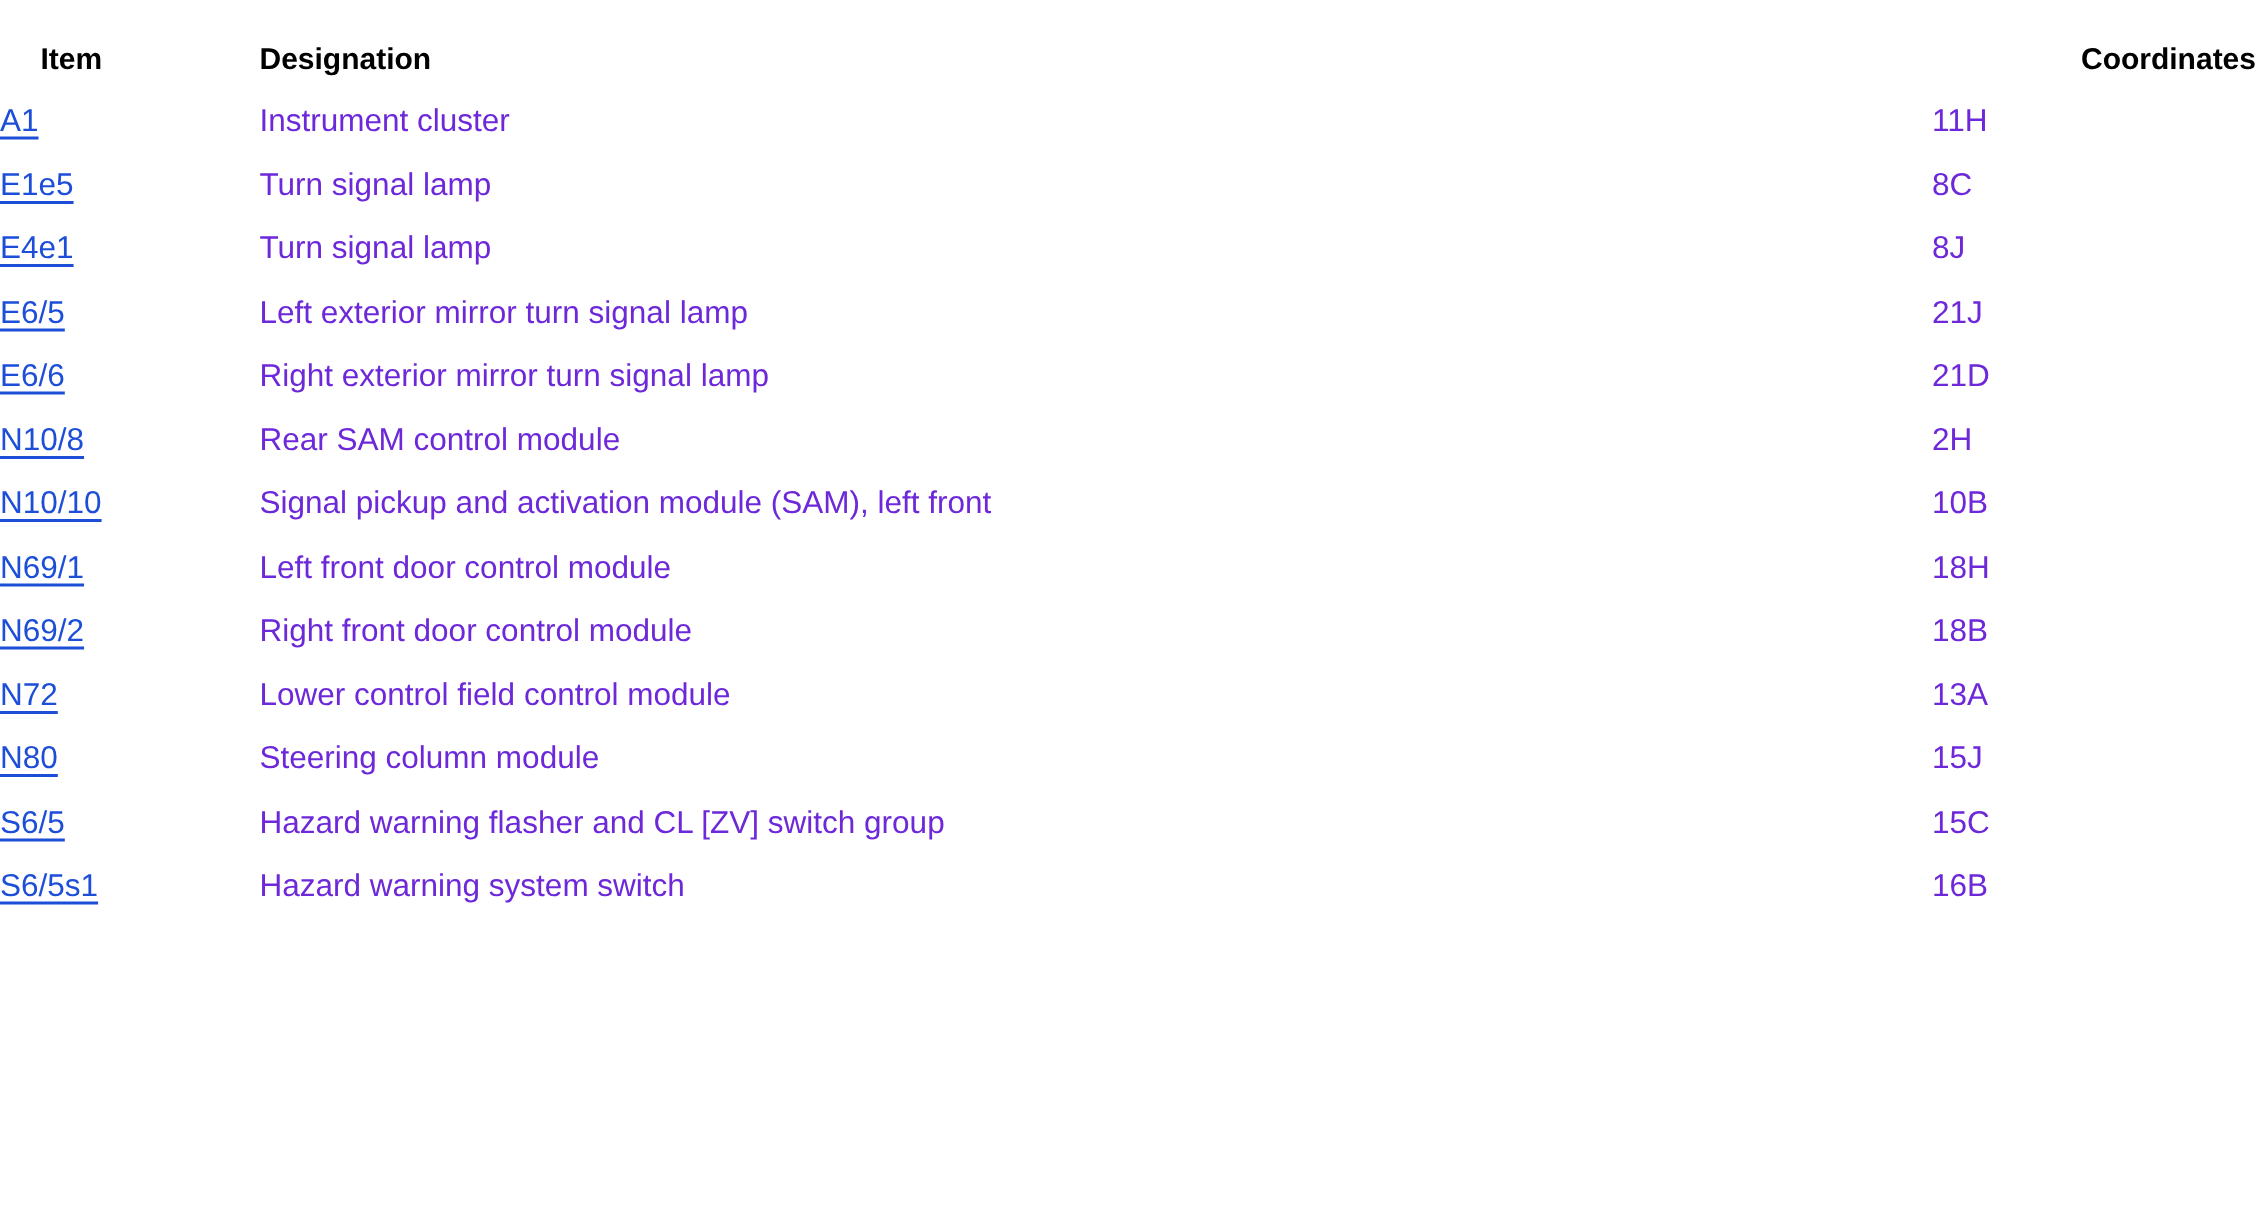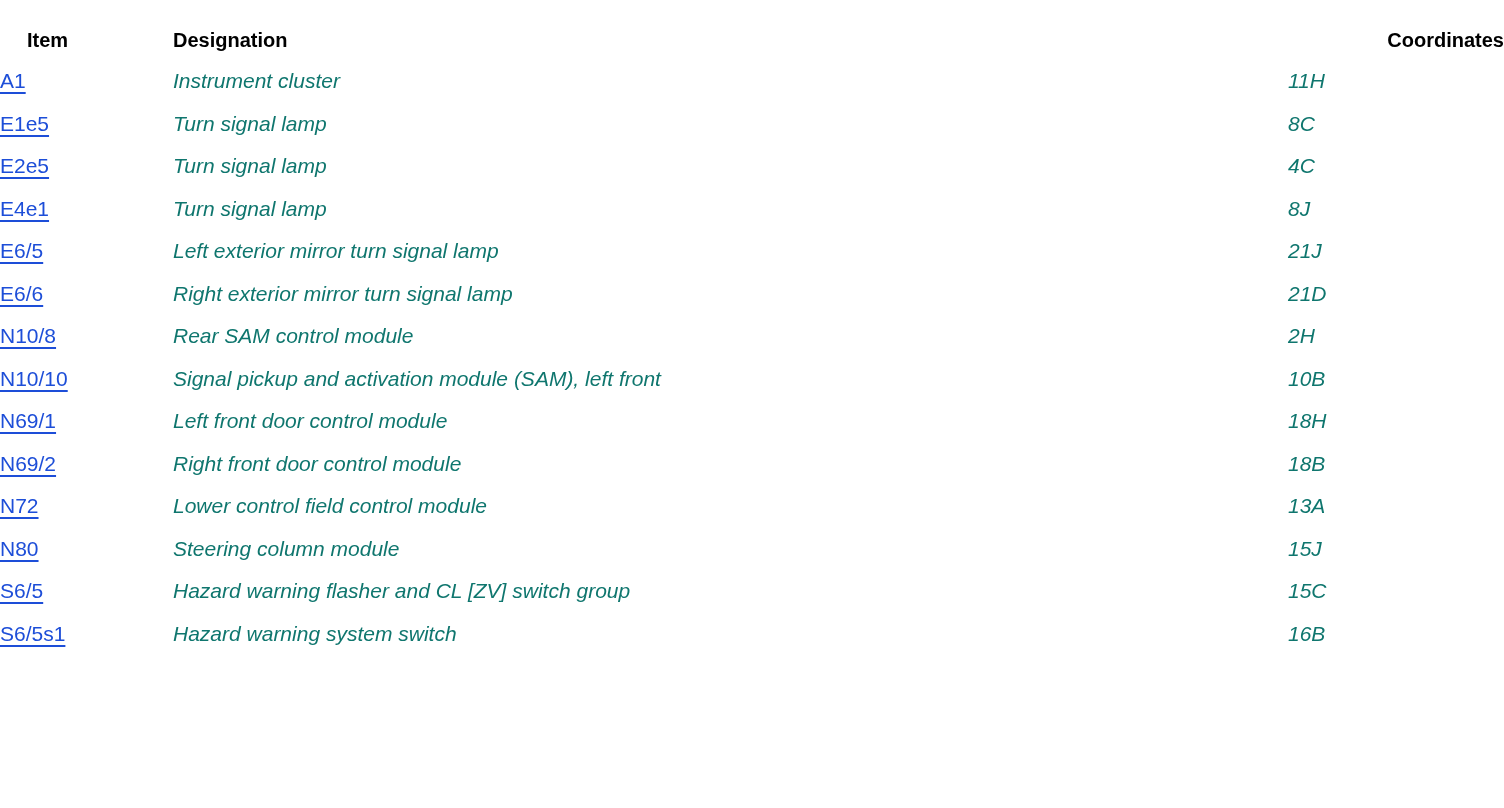--- a/index.html
+++ b/index.html
@@ -57,22 +57,21 @@
   .item-link {
     text-decoration: underline;
     text-underline-offset: 4px;
     text-decoration-thickness: 2px;
     color: #1d4ed8;
     cursor: pointer;
   }
 
   .designation-text,
   .coords-text {
-    color: #0f766e;
-    font-style: italic;
+    color: #6d28d9;
   }
 </style>
 </head>
 <body>
 
 <table class="legend-table">
   <colgroup>
     <col class="col-item">
     <col class="col-designation">
     <col class="col-coords">
@@ -87,25 +86,20 @@
   <tbody id="table-body">
       <tr>
         <td class="cell-item"><a class="item-link">A1</a></td>
         <td class="cell-designation"><span class="designation-text">Instrument cluster</span></td>
         <td class="cell-coords"><span class="coords-text">11H</span></td>
       </tr>
       <tr>
         <td class="cell-item"><a class="item-link">E1e5</a></td>
         <td class="cell-designation"><span class="designation-text">Turn signal lamp</span></td>
         <td class="cell-coords"><span class="coords-text">8C</span></td>
-      </tr>
-      <tr>
-        <td class="cell-item"><a class="item-link">E2e5</a></td>
-        <td class="cell-designation"><span class="designation-text">Turn signal lamp</span></td>
-        <td class="cell-coords"><span class="coords-text">4C</span></td>
       </tr>
       <tr>
         <td class="cell-item"><a class="item-link">E4e1</a></td>
         <td class="cell-designation"><span class="designation-text">Turn signal lamp</span></td>
         <td class="cell-coords"><span class="coords-text">8J</span></td>
       </tr>
       <tr>
         <td class="cell-item"><a class="item-link">E6/5</a></td>
         <td class="cell-designation"><span class="designation-text">Left exterior mirror turn signal lamp</span></td>
         <td class="cell-coords"><span class="coords-text">21J</span></td>

